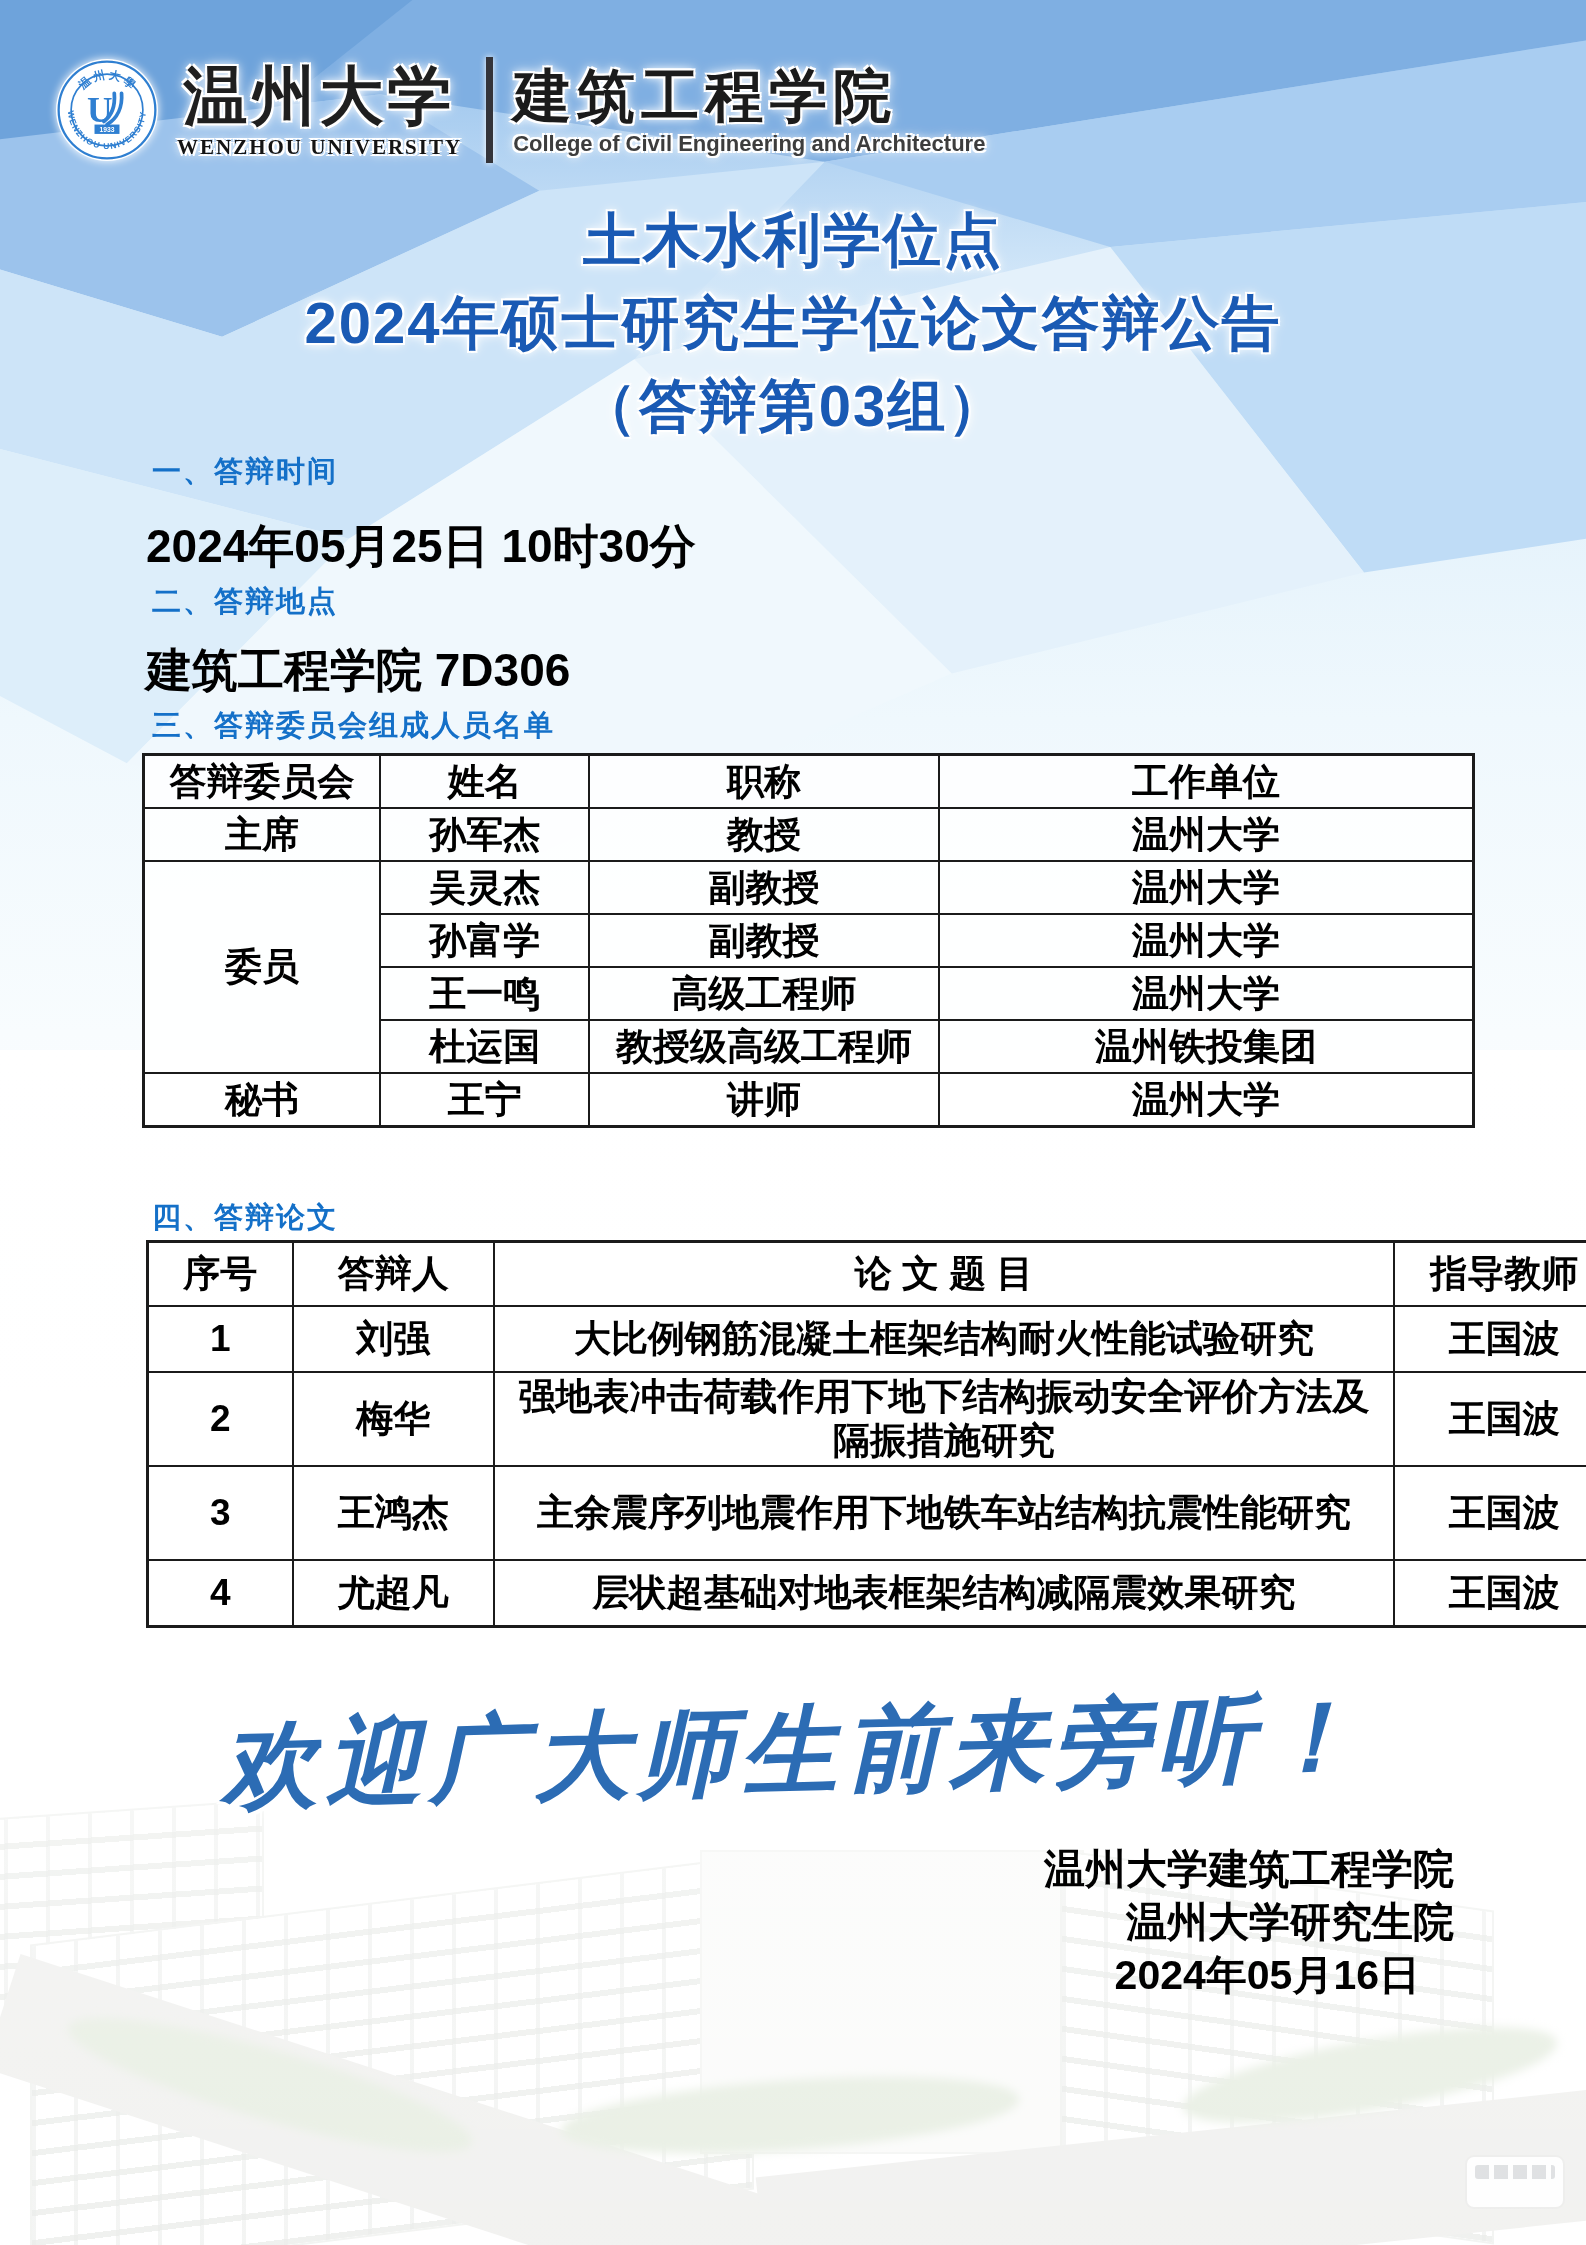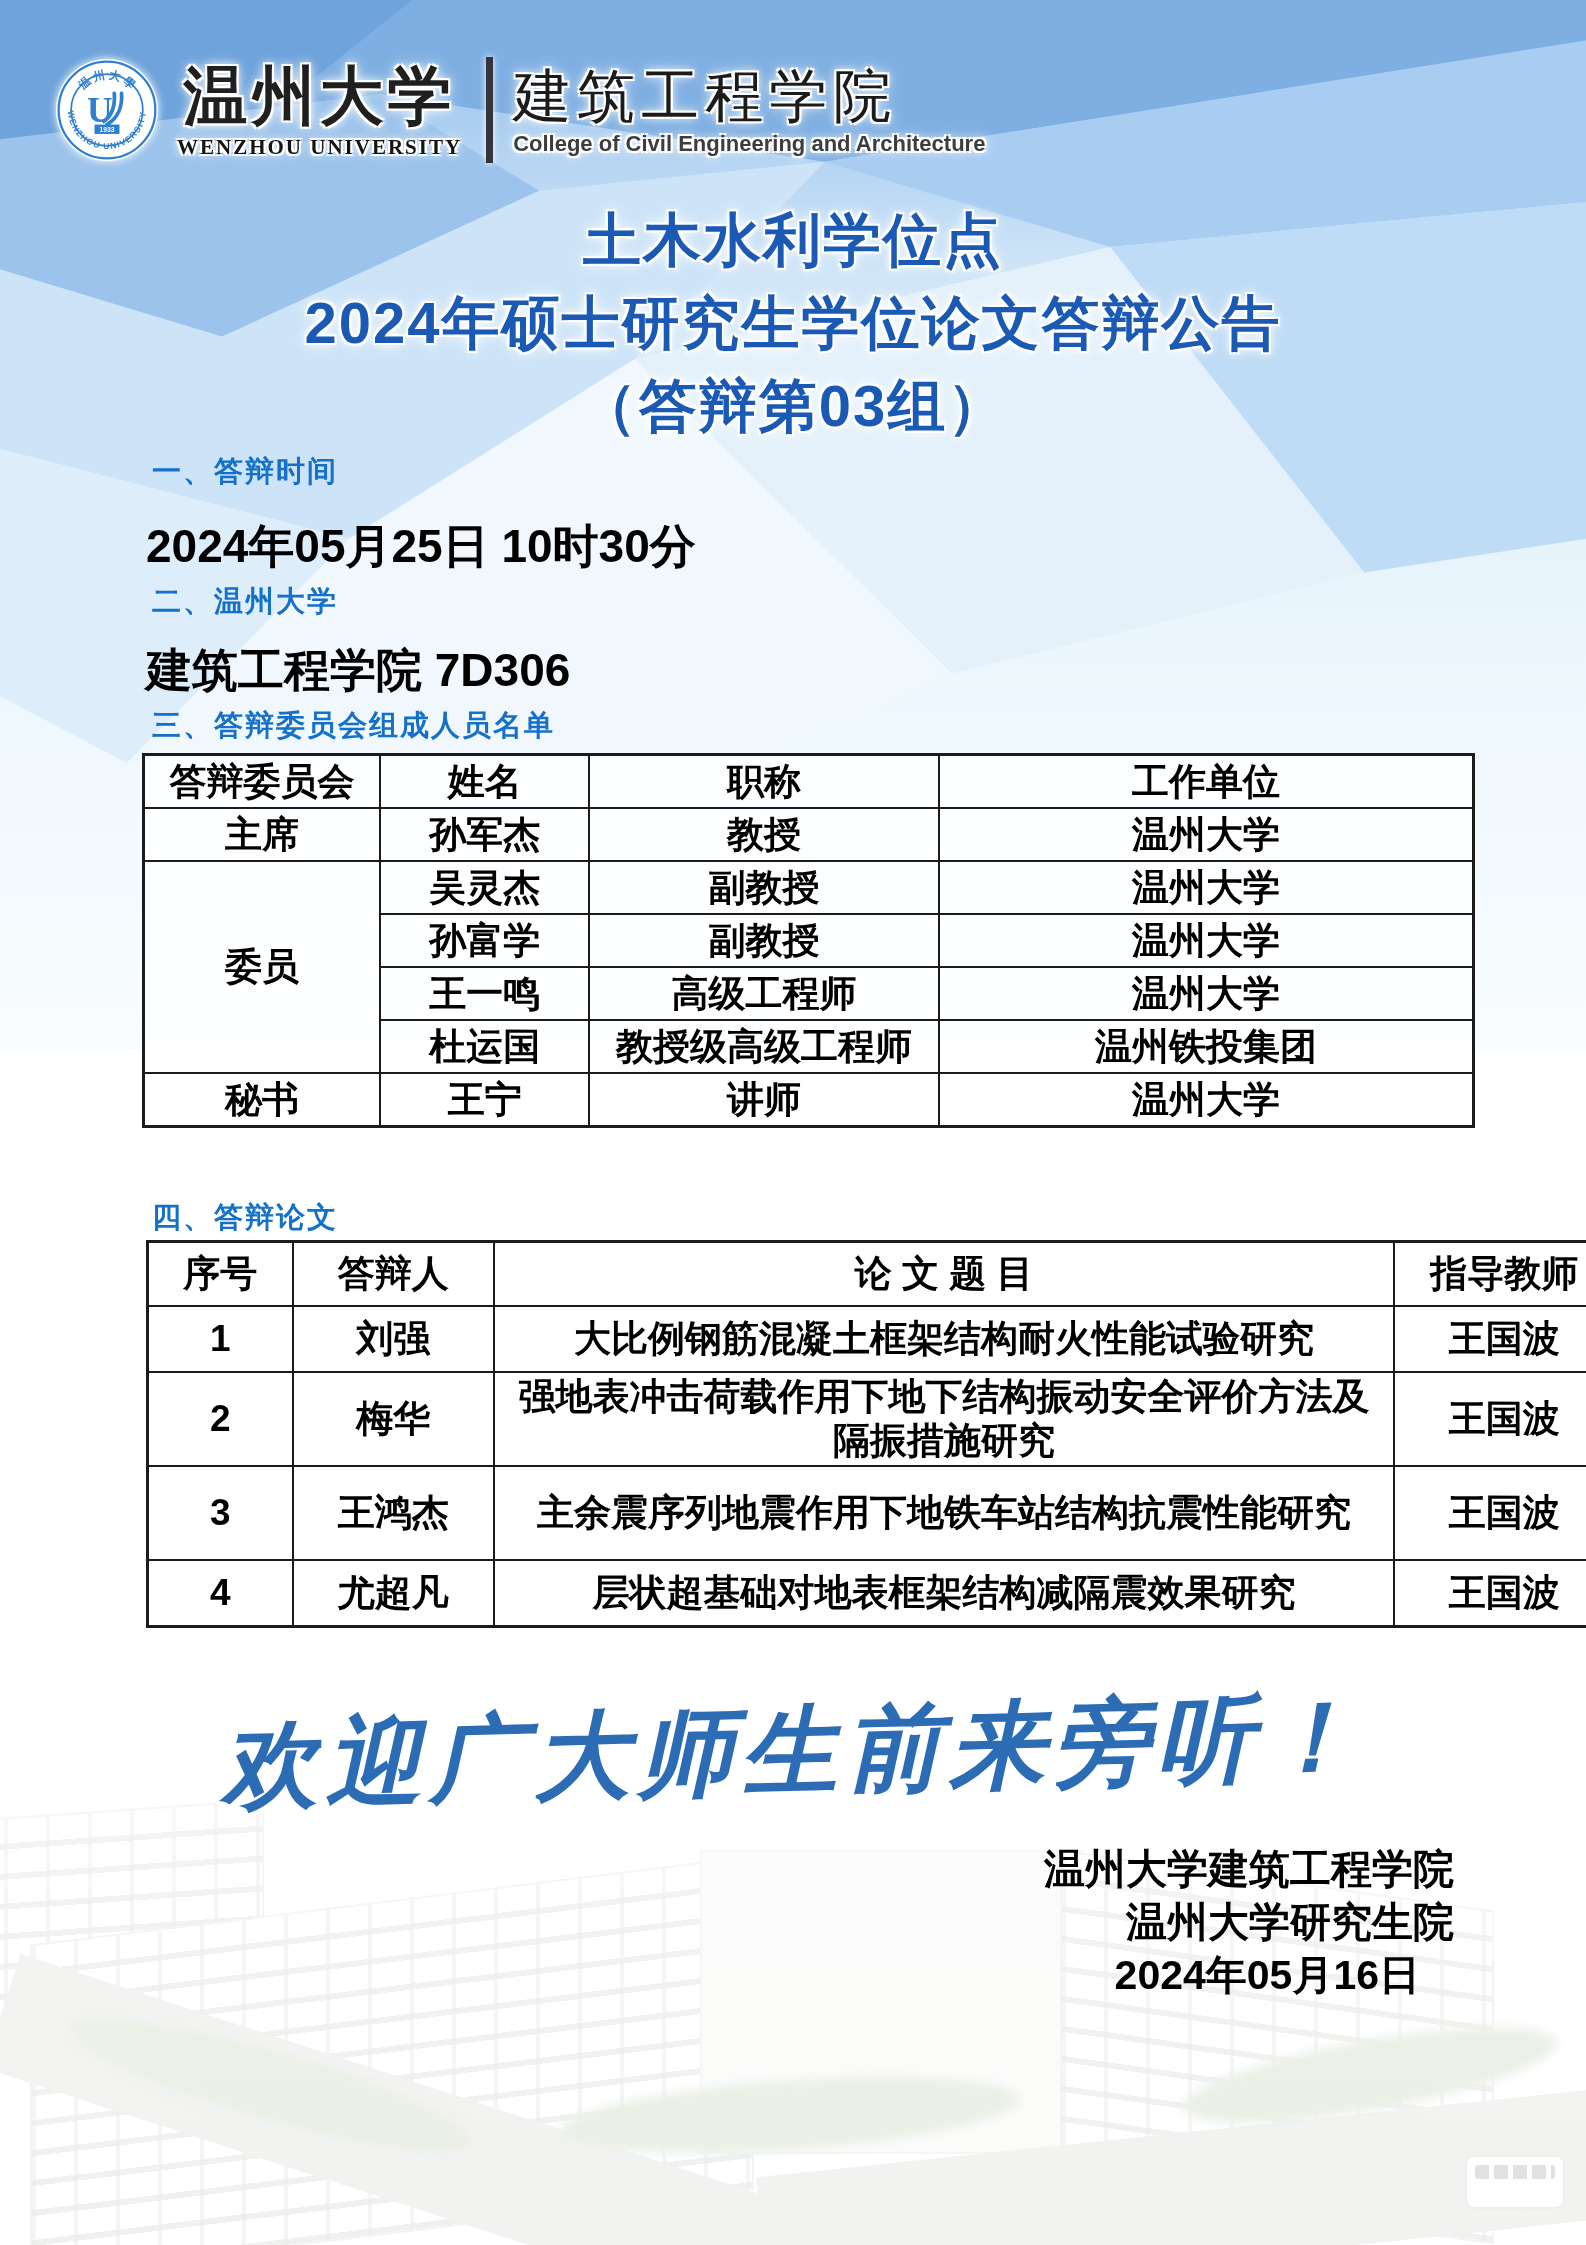--- a/index.html
+++ b/index.html
@@ -52,21 +52,21 @@
   .brand{margin-left:18px;text-align:center;}
   .glow{text-shadow:2px 2px 0 #fff,-2px -2px 0 #fff,2px -2px 0 #fff,-2px 2px 0 #fff,
     0 0 8px #fff,0 0 14px #fff;}
   .brand-cn{font-family:"Liberation Serif", serif;font-size:64px;font-weight:900;
     color:#1f1f1f;line-height:72px;letter-spacing:4px;}
   .brand-en{font-family:"Liberation Serif", serif;font-size:21px;font-weight:700;
     color:#141414;letter-spacing:2px;margin-top:2px;}
   .brand-divider{width:7px;height:106px;background:#34343a;margin:0 20px 0 24px;
     box-shadow:0 0 6px #fff;}
   .college{text-align:left;}
-  .college-cn{font-size:58px;font-weight:400;color:#1b1b1b;line-height:66px;letter-spacing:6px;}
+  .college-cn{font-size:58px;font-weight:700;color:#1b1b1b;line-height:66px;letter-spacing:6px;}
   .college-en{font-size:22px;font-weight:600;color:#3d3d3d;margin-top:2px;}
   
   .title{position:absolute;left:0;top:198px;width:100%;text-align:center;
     color:#1a5ab4;font-weight:900;font-size:58px;line-height:83px;letter-spacing:2px;}
   
   .sec-head{position:absolute;left:152px;font-size:29px;font-weight:700;color:#1470c8;
     letter-spacing:2px;}
   .sec-body{position:absolute;left:146px;font-size:46px;font-weight:600;color:#000;}
   .sh1{top:452px;} .sb1{top:516px;}
   .sh2{top:582px;} .sb2{top:640px;}
@@ -167,21 +167,21 @@
 
   <div class="title glow">
     <div>土木水利学位点</div>
     <div>2024年硕士研究生学位论文答辩公告</div>
     <div>（答辩第03组）</div>
   </div>
 
   <div class="sec-head sh1">一、答辩时间</div>
   <div class="sec-body sb1">2024年05月25日  10时30分</div>
 
-  <div class="sec-head sh2">二、温州大学</div>
+  <div class="sec-head sh2">二、答辩地点</div>
   <div class="sec-body sb2">建筑工程学院 7D306</div>
 
   <div class="sec-head sh3">三、答辩委员会组成人员名单</div>
   <table class="committee">
     <tbody>
         <tr>
       <th class="c-role">答辩委员会</th>
       <th class="c-name">姓名</th>
       <th class="c-title">职称</th>
       <th class="c-org">工作单位</th>

